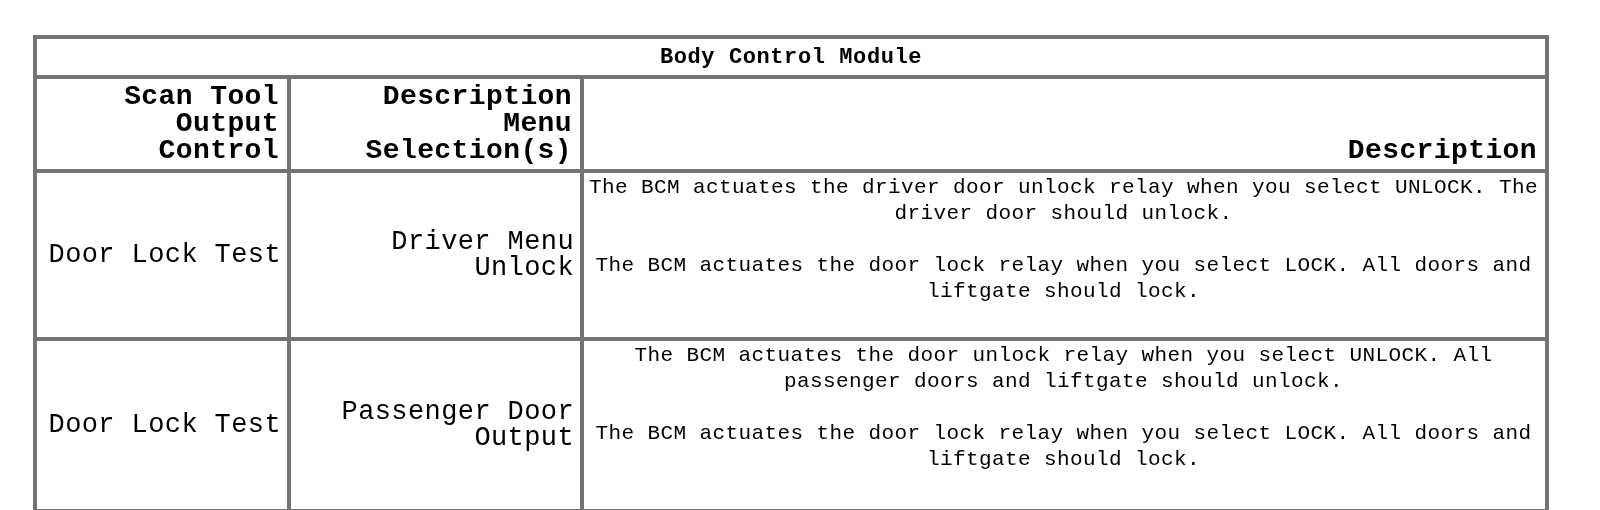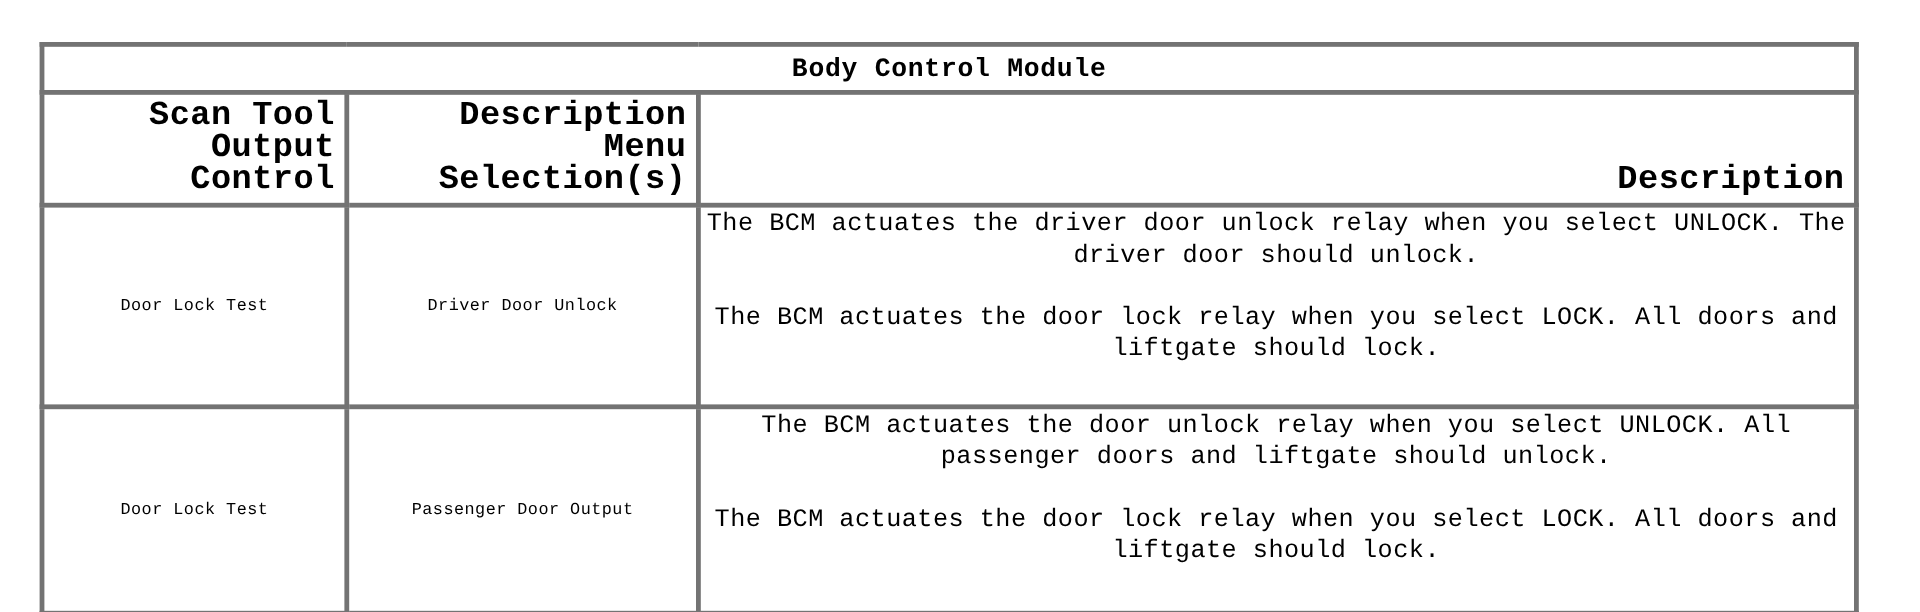--- a/index.html
+++ b/index.html
@@ -48,24 +48,24 @@
     font-size: 28px;
     font-weight: bold;
     line-height: 27px;
     text-align: right;
     vertical-align: bottom;
     padding: 4px 8px 5px 8px;
     white-space: pre-line;
     letter-spacing: 0.4px;
   }
   td.cell-left {
-    font-size: 14px;
+    font-size: 27px;
     line-height: 26px;
     vertical-align: middle;
-    text-align: center;
+    text-align: right;
     padding: 4px 6px 4px 6px;
     letter-spacing: 0.4px;
   }
   td.cell-desc {
     font-size: 21px;
     line-height: 26px;
     vertical-align: top;
     text-align: center;
     padding: 2px 6px 4px 4px;
     white-space: pre-line;
@@ -93,21 +93,21 @@
         <th class="col-head">Scan Tool Output
 Control</th>
         <th class="col-head">Description Menu
 Selection(s)</th>
         <th class="col-head">Description</th>
       </tr>
     </thead>
     <tbody>
       <tr class="data-row-1">
         <td class="cell-left">Door Lock Test</td>
-        <td class="cell-left">Driver Door Unlock</td>
+        <td class="cell-left">Driver Menu Unlock</td>
         <td class="cell-desc">The BCM actuates the driver door unlock relay when you select UNLOCK. The driver door should unlock.
 
 The BCM actuates the door lock relay when you select LOCK. All doors and liftgate should lock.</td>
       </tr>
       <tr class="data-row-2">
         <td class="cell-left">Door Lock Test</td>
         <td class="cell-left">Passenger Door Output</td>
         <td class="cell-desc">The BCM actuates the door unlock relay when you select UNLOCK. All passenger doors and liftgate should unlock.
 
 The BCM actuates the door lock relay when you select LOCK. All doors and liftgate should lock.</td>

